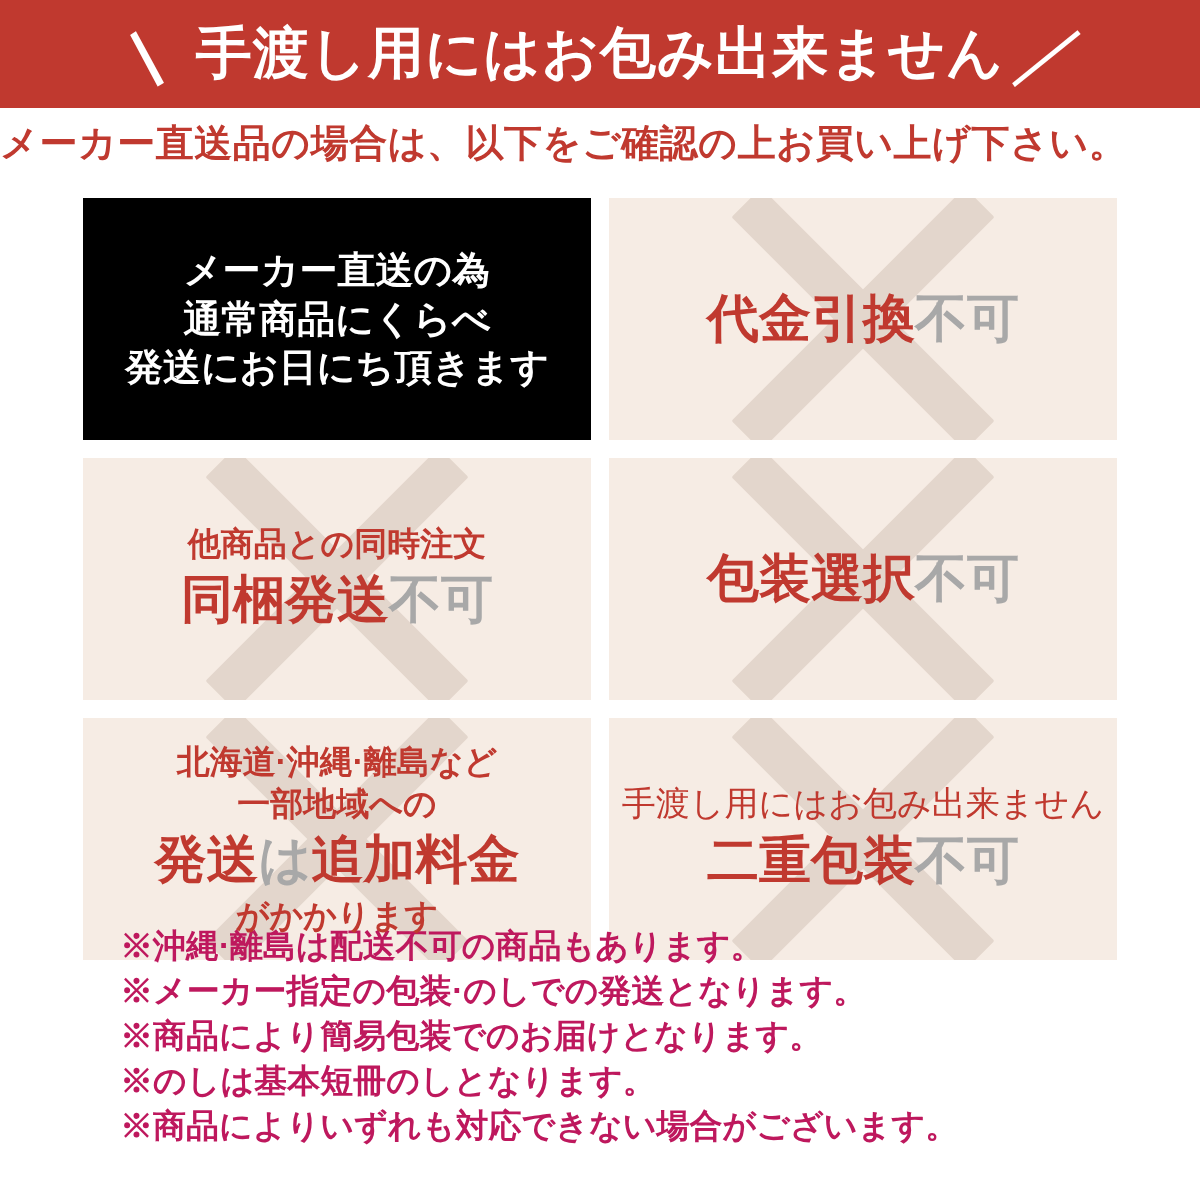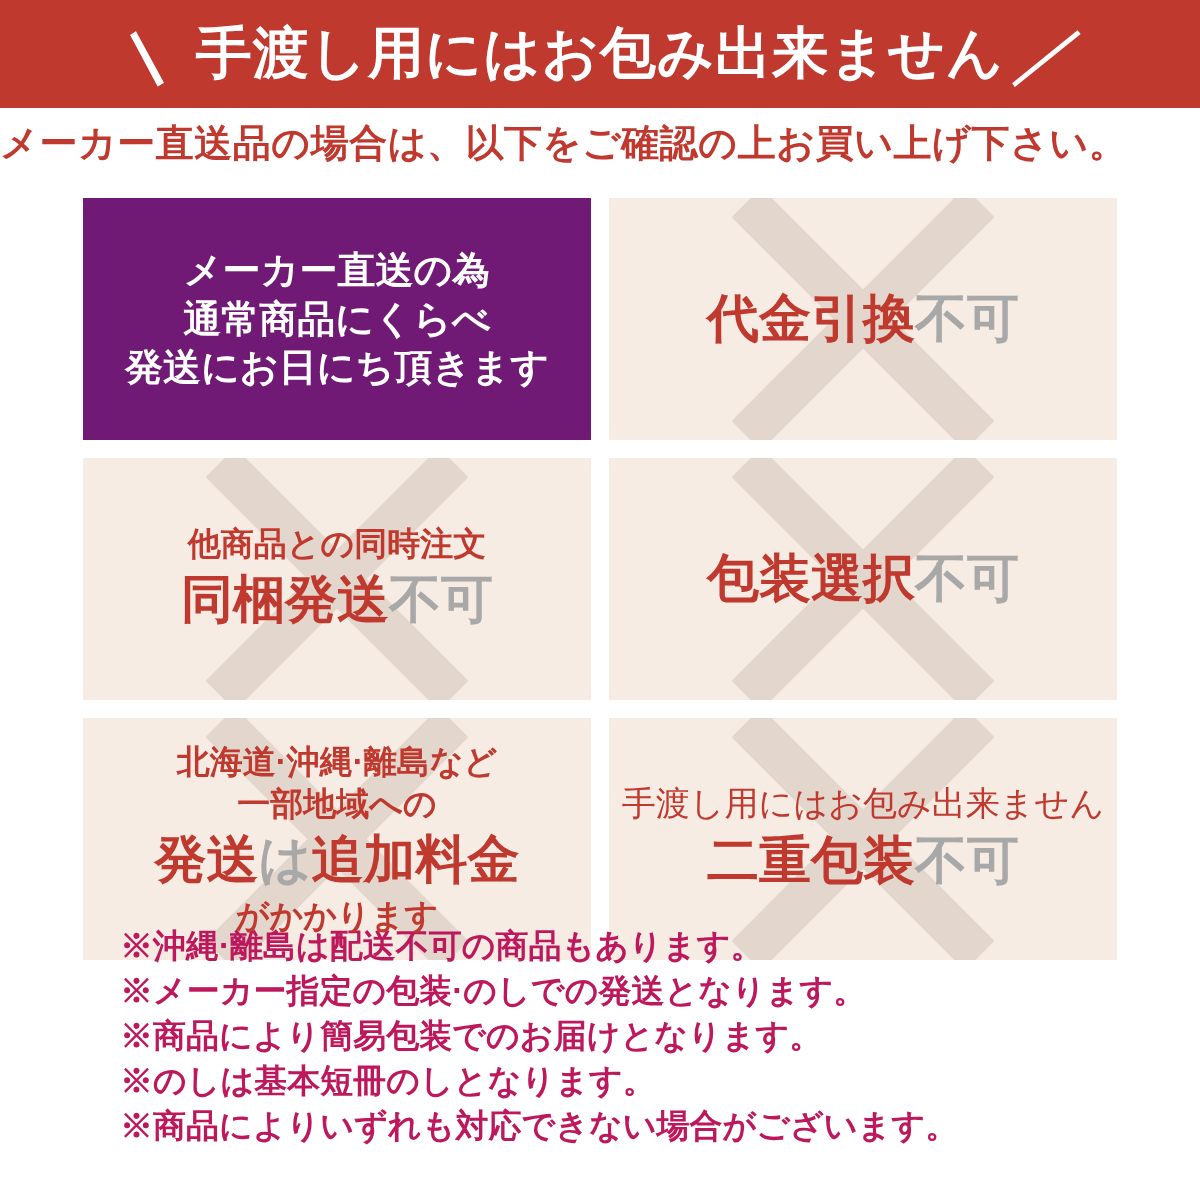--- a/index.html
+++ b/index.html
@@ -80,21 +80,21 @@
     position: relative;
     background: #f6ece4;
     display: flex;
     flex-direction: column;
     align-items: center;
     justify-content: center;
     overflow: hidden;
     text-align: center;
   }
   .cell.filled {
-    background: #701a75;
+    background: #000000;
   }
   
   .xmark {
     position: absolute;
     left: 50%;
     top: 50%;
     width: 330px;
     height: 330px;
     transform: translate(-50%, -50%);
     pointer-events: none;

